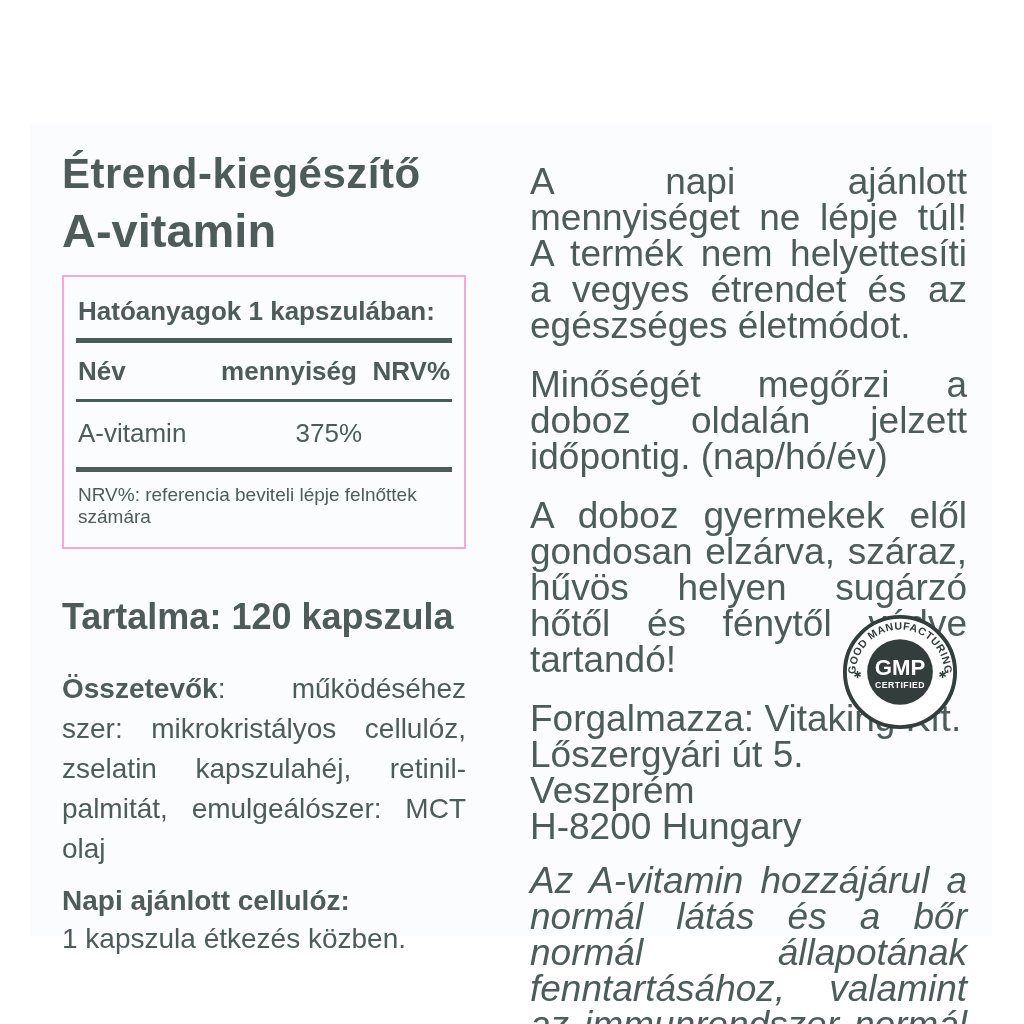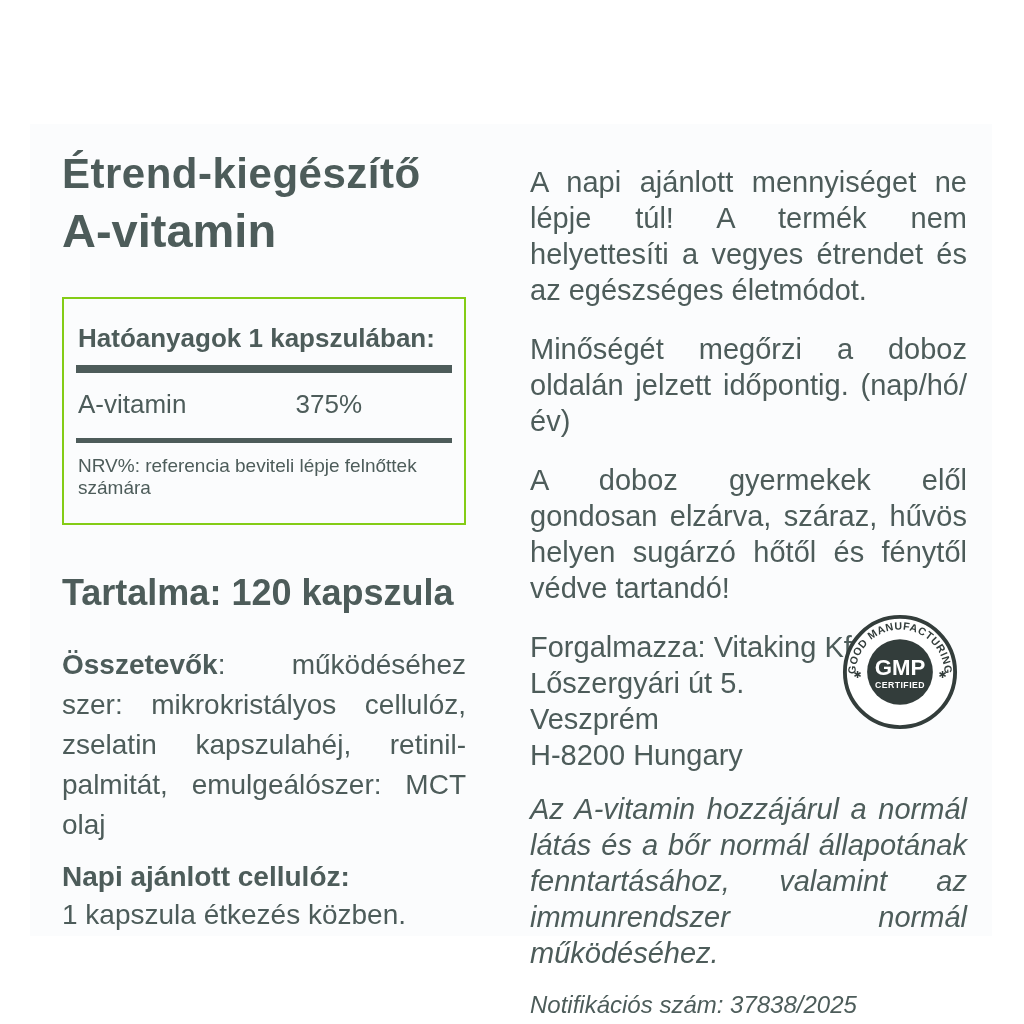--- a/index.html
+++ b/index.html
@@ -5,56 +5,61 @@
   html,body{margin:0;padding:0;}
   body{
     width:1024px;height:1024px;position:relative;background:#ffffff;
     font-family:"Liberation Sans", sans-serif;color:#4d5c5a;overflow:hidden;
   }
   .sheet{position:absolute;left:30px;top:124px;width:962px;height:812px;background:#fbfcfd;}
   
   .left-col{position:absolute;left:62px;top:150px;width:404px;}
   .title1{font-size:42px;font-weight:bold;margin:0;line-height:1.12;letter-spacing:.5px;}
   .title2{font-size:47px;font-weight:bold;margin:8px 0 0;line-height:1.1;}
-  .ing-table{margin-top:40px;border:2px solid #84cc16;padding:11px 12px;}
+  .ing-table{margin-top:18px;border:2px solid #f9a8d4;padding:6px 12px;}
   .t-title{font-size:26px;font-weight:bold;padding:13px 2px 11px;}
   .rule-thick{border-top:5px solid #4d5c5a;}
   .rule-thin{border-top:3px solid #4d5c5a;}
   .t-grid{display:grid;grid-template-columns:138px 1fr 88px;align-items:start;}
   .t-head{font-weight:bold;font-size:26px;padding:13px 2px 12px;}
   .t-row{font-size:26px;padding:14px 2px 16px;line-height:1.35;}
   .c2{text-align:center;}
   .c3{text-align:right;}
   .t-foot{font-size:19px;padding:12px 2px 13px;}
   .contents{margin-top:47px;font-size:36px;font-weight:bold;}
   .ingredients{margin:31px 0 0;font-size:28px;line-height:40px;text-align:justify;}
   .daily-heading{margin-top:14px;font-size:28px;font-weight:bold;line-height:36px;}
   .daily-text{margin:2px 0 0;font-size:28px;line-height:36px;}
   
   .right-col{position:absolute;left:530px;top:164px;width:437px;}
-  .right-col p{font-size:29px;line-height:36px;margin:0 0 23px;}
+  .right-col p{font-size:37px;line-height:36px;margin:0 0 23px;}
   .just{text-align:justify;}
   .distributor{margin-bottom:18px !important;}
   .claim{font-style:italic;margin-bottom:16px !important;}
   .notification{font-style:italic;font-size:24px !important;margin:10px 0 8px !important;}
   .gmp-badge{position:absolute;left:312px;top:450px;width:116px;height:116px;}
   .gmp-badge svg{display:block;width:100%;height:100%;}
 </style>
 </head>
 <body>
 
 <div class="sheet"></div>
 
 <div class="left-col">
   <h1 class="title1">Étrend-kiegészítő</h1>
   <h1 class="title2">A-vitamin</h1>
 
   <div class="ing-table">
     <div class="t-title">Hatóanyagok 1 kapszulában:</div>
     <div class="rule-thick"></div>
+    <div class="t-grid t-head">
+      <div>Név</div>
+      <div class="c2">mennyiség</div>
+      <div class="c3">NRV%</div>
+    </div>
     <div class="rule-thin"></div>
     <div class="t-grid t-row">
       <div>A-vitamin</div>
       <div class="c3">375%</div>
     </div>
     <div class="rule-thick"></div>
     <div class="t-foot">NRV%: referencia beviteli lépje felnőttek számára</div>
   </div>
 
   <div class="contents">Tartalma: 120 kapszula</div>

